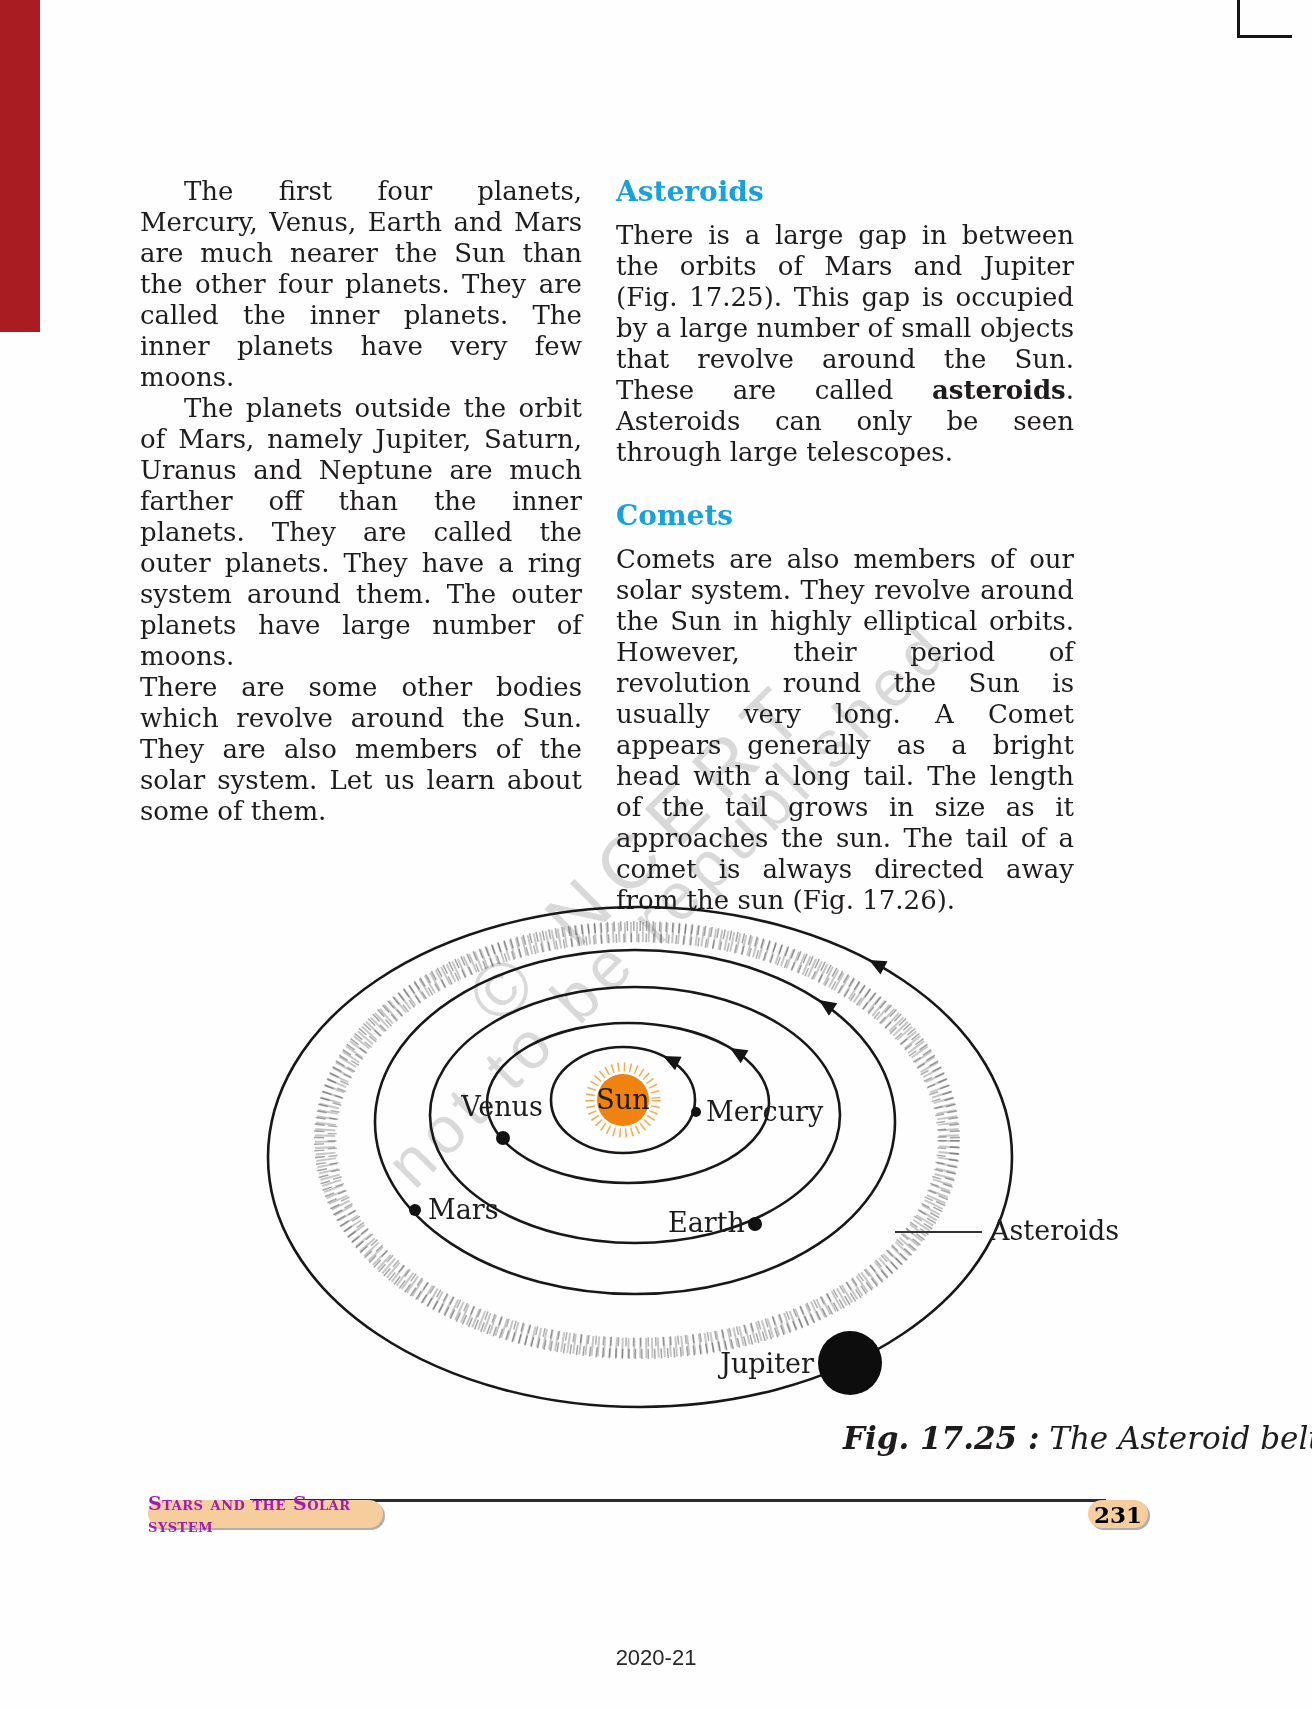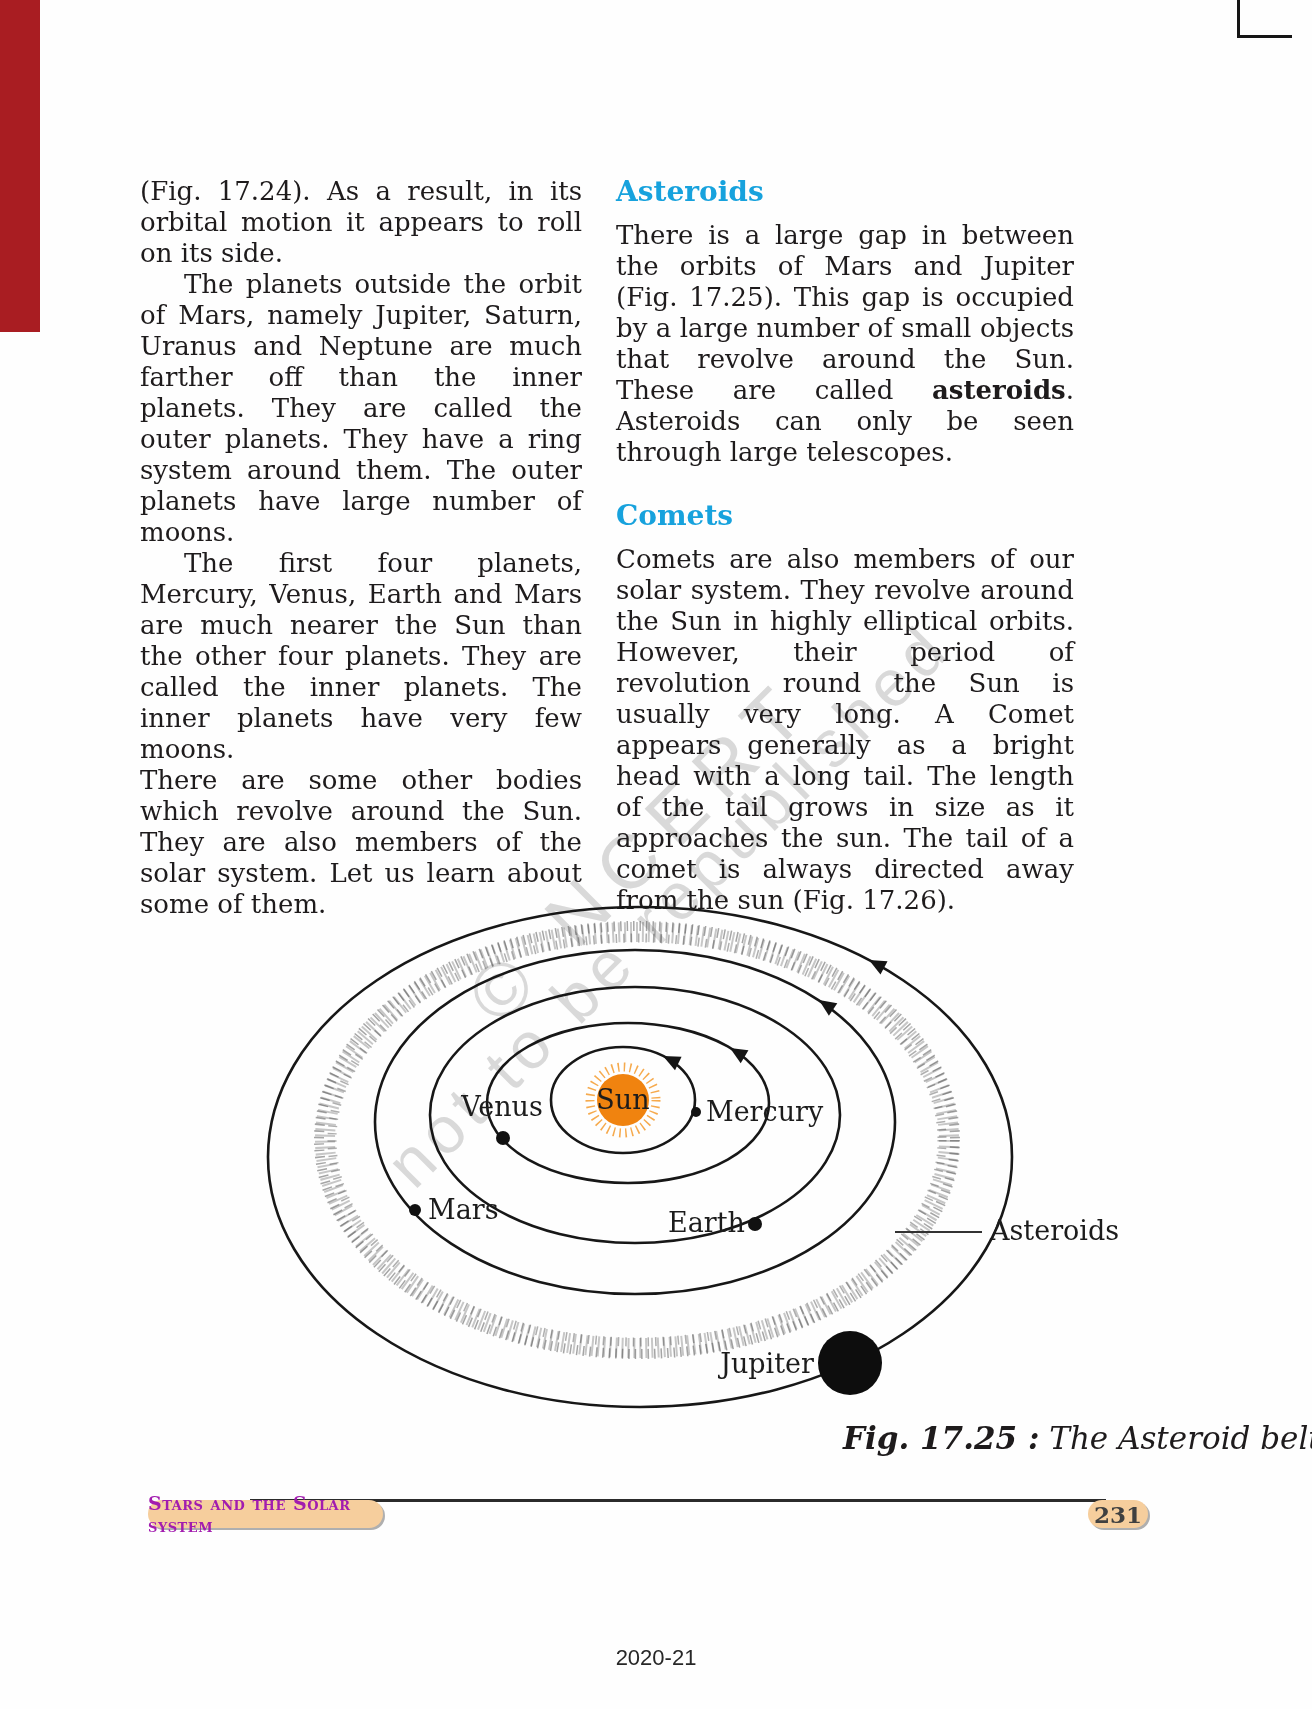--- a/index.html
+++ b/index.html
@@ -34,39 +34,38 @@
   .fig-caption .lbl{font-weight:bold;font-style:italic;}
   .fig-caption .txt{font-style:italic;}
   
   .footer-line{position:absolute;left:250px;top:1499px;width:856px;height:3px;background:#2b2b2b;z-index:3;}
   .footer-pill{position:absolute;left:148px;top:1500px;width:235px;height:28px;z-index:4;
       background:var(--footer-tan,#F6CE9D);border-radius:15px;box-shadow:2px 2px 0 rgba(110,110,110,.55);
       display:flex;align-items:center;justify-content:center;
       font-variant:small-caps;font-weight:bold;font-size:19px;letter-spacing:.5px;color:#a21caf;}
   .page-badge{position:absolute;left:1088px;top:1500px;width:60px;height:28px;z-index:4;
       background:var(--footer-tan,#F6CE9D);border-radius:15px;box-shadow:2px 2px 0 rgba(110,110,110,.55);
-      display:flex;align-items:center;justify-content:center;font-weight:bold;font-size:23px;color:#404040;}
+      display:flex;align-items:center;justify-content:center;font-weight:bold;font-size:23px;color:#000000;}
   .year-label{position:absolute;left:0;top:1645px;width:1312px;text-align:center;z-index:3;
       font-family:"Liberation Sans",sans-serif;font-size:22px;color:#272727;}
 </style>
 </head>
 <body>
 
 <div class="page">
 
   <div class="red-band"></div>
   <div class="corner-mark"></div>
 
   <div class="wm wm1">© NCERT</div>
   <div class="wm wm2">not to be republished</div>
 
   <div class="col left-col">
-    <p>(Fig. 17.24). As a result, in its orbital motion it appears to roll on its side.</p>
+    <p class="indent">The first four planets, Mercury, Venus, Earth and Mars are much nearer the Sun than the other four planets. They are called the inner planets. The inner planets have very few moons.</p>
     <p class="indent">The planets outside the orbit of Mars, namely Jupiter, Saturn, Uranus and Neptune are much farther off than the inner planets. They are called the outer planets. They have a ring system around them. The outer planets have large number of moons.</p>
-    <p class="indent">The first four planets, Mercury, Venus, Earth and Mars are much nearer the Sun than the other four planets. They are called the inner planets. The inner planets have very few moons.</p>
     <p>There are some other bodies which revolve around the Sun. They are also members of the solar system. Let us learn about some of them.</p>
   </div>
 
   <div class="col right-col">
     <div class="sub-heading">Asteroids</div>
     <p class="para"><span>There is a large gap in between the orbits of Mars and Jupiter (Fig. 17.25). This gap is occupied by a large number of small objects that revolve around the Sun. These are called </span><b>asteroids</b><span>. Asteroids can only be seen through large telescopes.</span></p>
     <div class="sub-heading gap-above">Comets</div>
     <p class="para">Comets are also members of our solar system. They revolve around the Sun in highly elliptical orbits. However, their period of revolution round the Sun is usually very long. A Comet appears generally as a bright head with a long tail. The length of the tail grows in size as it approaches the sun. The tail of a comet is always directed away from the sun (Fig. 17.26).</p>
   </div>
 

